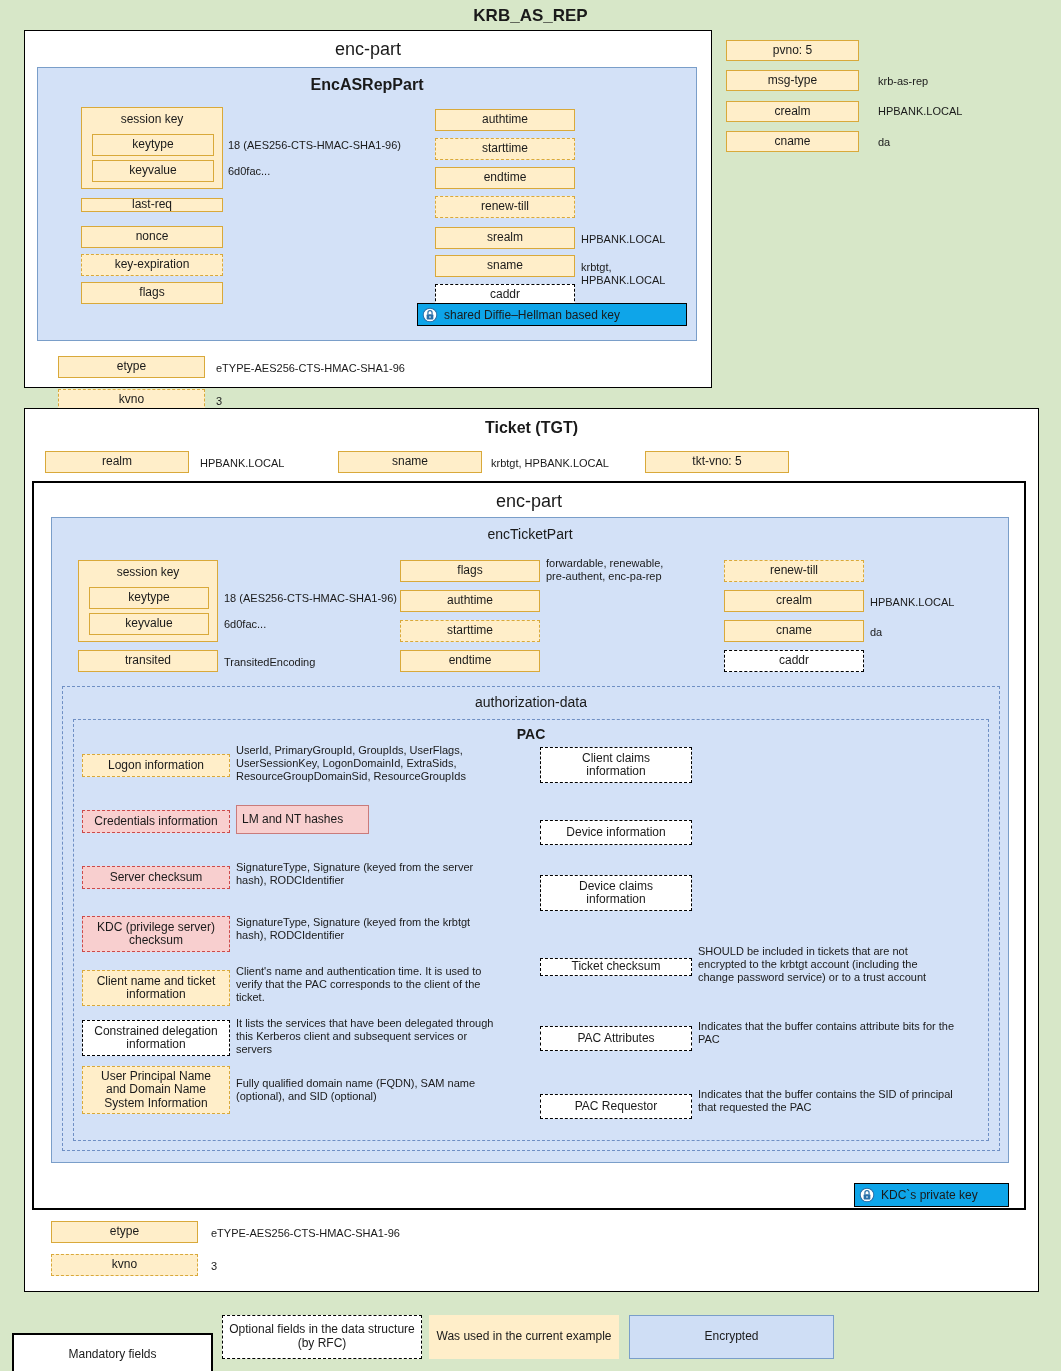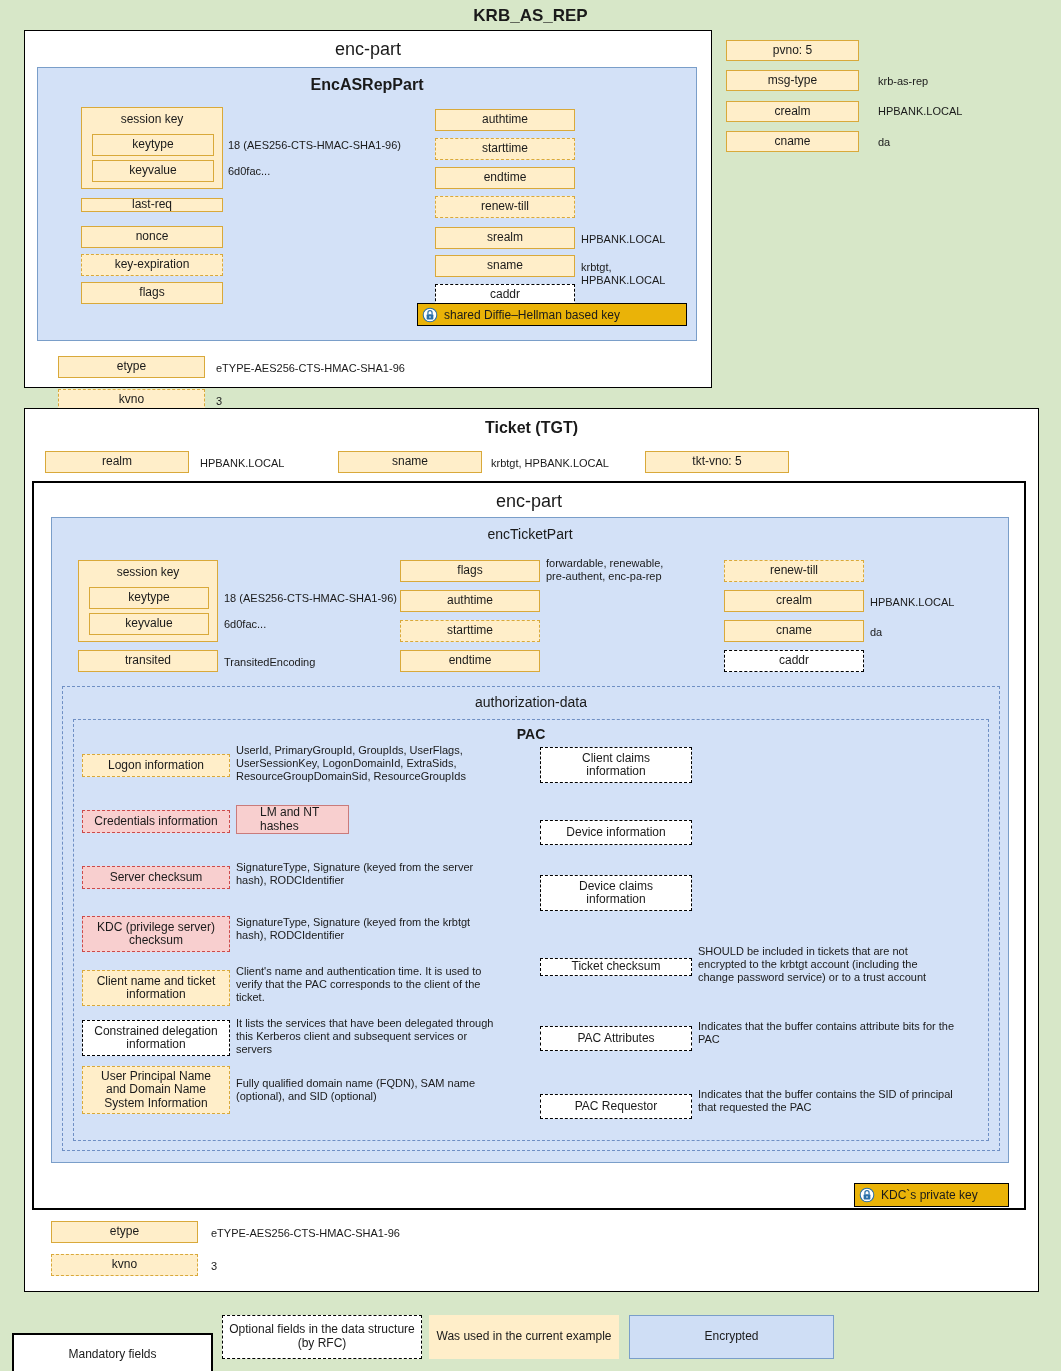--- a/index.html
+++ b/index.html
@@ -52,21 +52,21 @@
   
   .enc-region { background:#d3e1f7; border:1.5px solid #7a9ec9; position:absolute; }
   .dashed-region { border:1.5px dashed #6f8fc4; position:absolute; background:#d3e1f7; }
 
   
   .sesskey-wrap { position:absolute; background:#ffeec9; border:1.5px solid #d9a93a; }
   .sesskey-title { text-align:center; padding-top:4px; font-size:12px; }
 
   
   .lockbadge {
-    position:absolute; background:#eab308; border:1.5px solid #000;
+    position:absolute; background:#0ea5e9; border:1.5px solid #000;
     display:flex; align-items:center; gap:6px; padding:2px 7px 2px 4px;
     font-size:12px; white-space:nowrap;
   }
   .lockbadge svg { flex:0 0 auto; display:block; }
 
   
   #legend { position:absolute; left:12px; top:1315px; width:1040px; height:48px; }
   .legend-item {
     position:absolute; height:44px;
     display:flex; align-items:center; justify-content:center; text-align:center;
@@ -183,21 +183,21 @@
 
         <div class="dashed-region" style="left:10px;top:32px;width:916px;height:422px;">
           <div class="panel-caption bold" style="position:absolute;left:0;top:6px;width:100%;font-size:14px;">PAC</div>
 
           <div class="box dash-yellow" style="position:absolute;left:8px;top:34px;width:148px;height:23px;">Logon information</div>
           <div class="note" style="left:162px;top:24px;white-space:pre-line;width:300px;">UserId, PrimaryGroupId, GroupIds, UserFlags,
 UserSessionKey, LogonDomainId, ExtraSids,
 ResourceGroupDomainSid, ResourceGroupIds</div>
 
           <div class="box dash-pink" style="position:absolute;left:8px;top:90px;width:148px;height:23px;">Credentials information</div>
-          <div class="box solid-pink" style="position:absolute;left:162px;top:85px;width:113px;height:29px;justify-content:flex-start;padding-left:23px;text-align:left;">LM and NT hashes</div>
+          <div class="box solid-pink" style="position:absolute;left:162px;top:85px;width:133px;height:29px;justify-content:flex-start;padding-left:5px;text-align:left;">LM and NT hashes</div>
 
           <div class="box dash-pink" style="position:absolute;left:8px;top:146px;width:148px;height:23px;">Server checksum</div>
           <div class="note" style="left:162px;top:141px;white-space:pre-line;width:305px;">SignatureType, Signature (keyed from the server
 hash), RODCIdentifier</div>
 
           <div class="box dash-pink" style="position:absolute;left:8px;top:196px;width:148px;height:36px;white-space:pre-line;">KDC (privilege server)
 checksum</div>
           <div class="note" style="left:162px;top:196px;white-space:pre-line;width:305px;">SignatureType, Signature (keyed from the krbtgt
 hash), RODCIdentifier</div>
 

